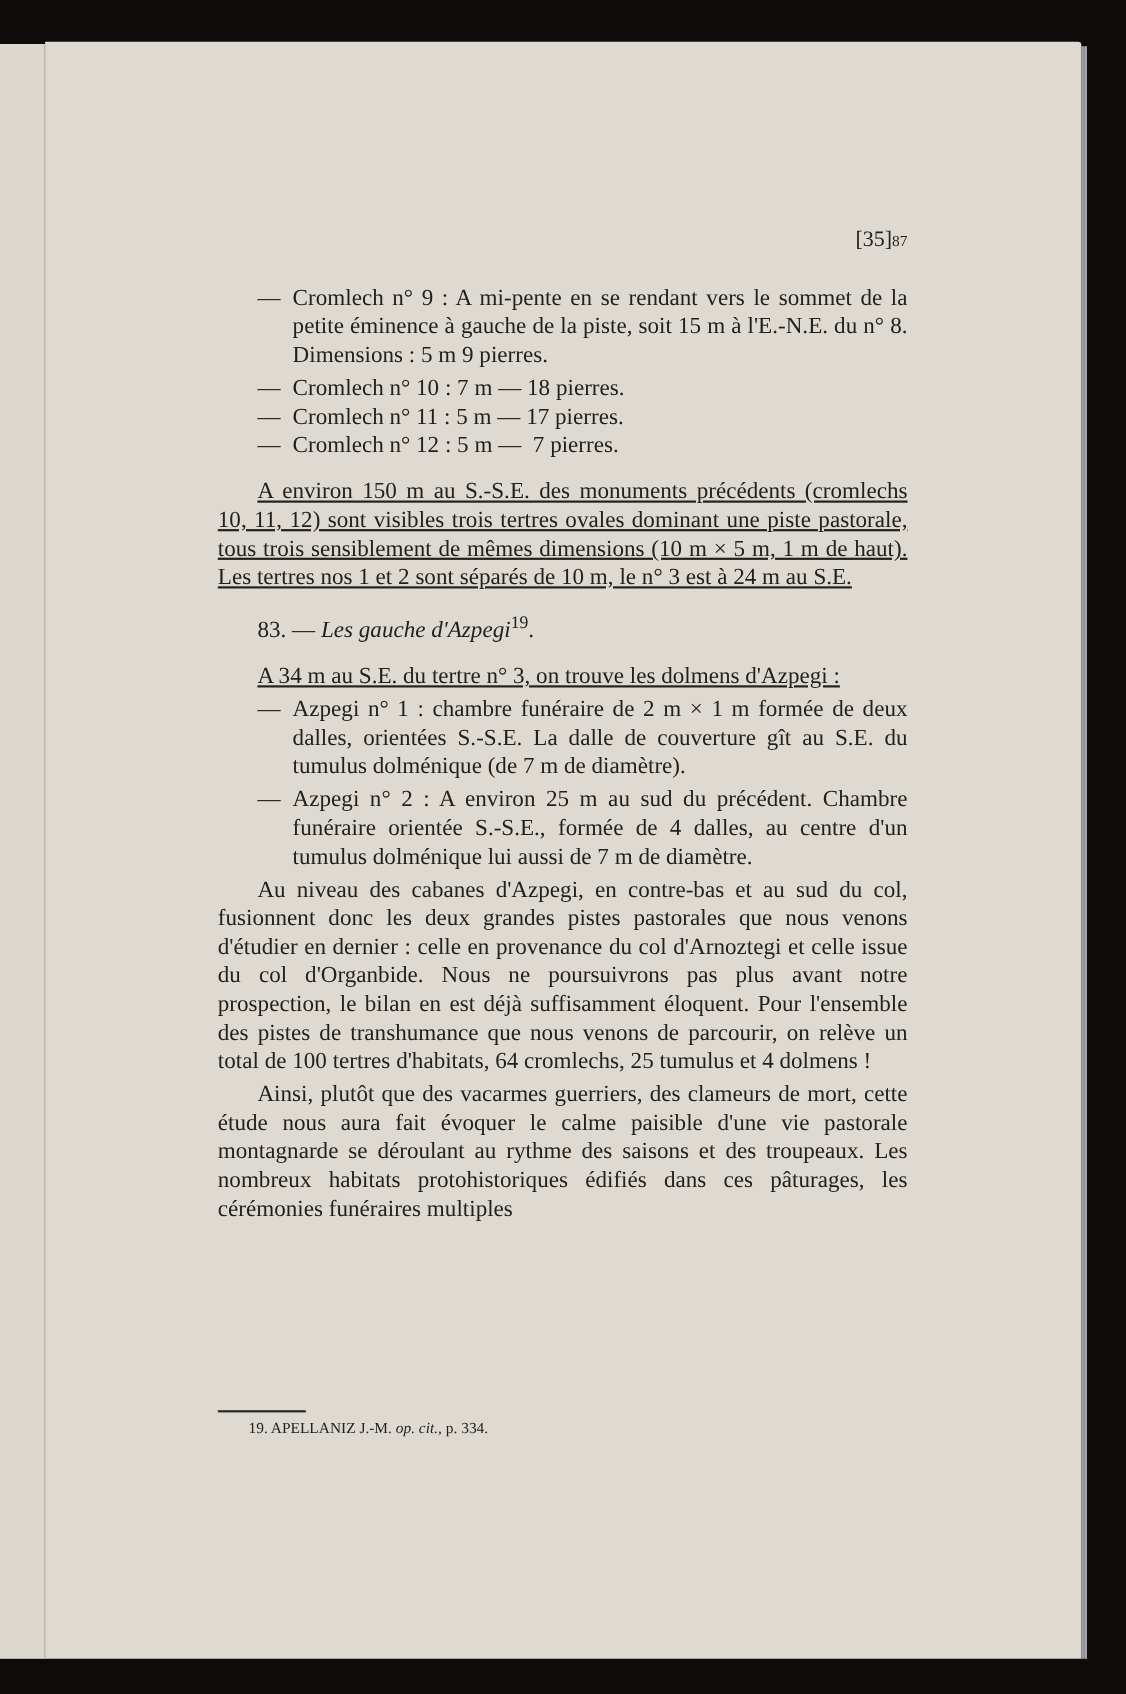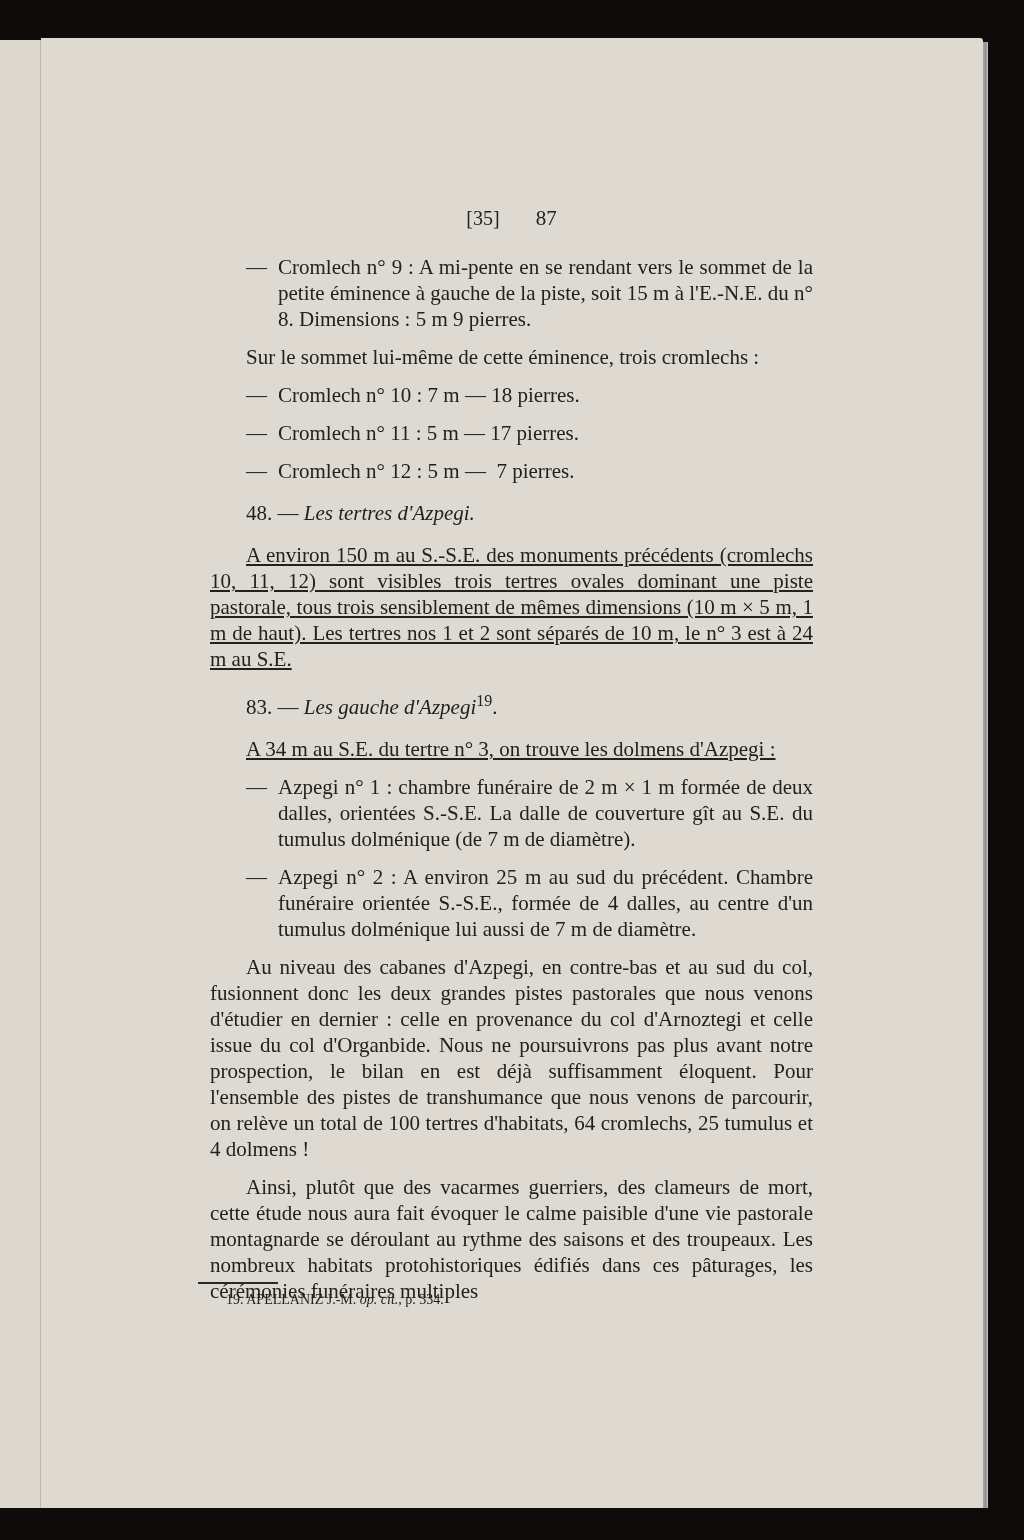--- a/index.html
+++ b/index.html
@@ -22,26 +22,26 @@
   }
   .page-edge {
     position: absolute; left: 983px; top: 42px; width: 5px; height: 1466px;
     background: linear-gradient(to right, #a9a7a6, #8d8c91 60%, #c9cbe0);
   }
   .content {
     position: absolute; left: 198px; top: 205px; width: 627px;
     font-size: 21px; line-height: 26px;
   }
   .header {
-    display: flex; justify-content: center; align-items: baseline;
+    display: flex; justify-content: flex-end; align-items: baseline;
     font-size: 20px; margin-bottom: 23px;
   }
   .header .title { font-size: 17.5px; letter-spacing: 0.1px; }
-  .header .page-num { font-size: 21px; margin-left: 36px; }
-  p { margin: 12px; text-align: justify; }
+  .header .page-num { font-size: 14px; }
+  p { margin: 0; text-align: justify; }
   .indent { text-indent: 36px; }
   .item {
     padding-left: 68px; text-indent: -32px; text-align: justify;
   }
   .item .dash { display: inline-block; width: 32px; text-indent: 0; }
   .gap-s { margin-top: 4px; }
   .gap-m { margin-top: 16px; text-decoration: underline; }
   .section-title { padding-left: 36px; margin-top: 16px; }
   .section-title .it { font-style: italic; }
   sup { font-size: 16px; line-height: 0; vertical-align: 8px; }
@@ -62,27 +62,25 @@
 <div class="page-edge"></div>
 
 <div class="content">
   <div class="header">
     <span>[35]</span>
     <span class="page-num">87</span>
   </div>
 
   <p class="item"><span class="dash">—</span><span>Cromlech n° 9 : A mi-pente en se rendant vers le sommet de la petite éminence à gauche de la piste, soit 15 m à l'E.-N.E. du n° 8. Dimensions : 5 m 9 pierres.</span></p>
 
-  <p class="indent gap-s">Sur le sommet lui-même de cette éminence, trois cromlechs :</p>
 
   <p class="item gap-s"><span class="dash">—</span><span>Cromlech n° 10 : 7 m — 18 pierres.</span></p>
   <p class="item"><span class="dash">—</span><span>Cromlech n° 11 : 5 m — 17 pierres.</span></p>
   <p class="item"><span class="dash">—</span><span style="white-space:pre-wrap">Cromlech n° 12 : 5 m —  7 pierres.</span></p>
 
-  <p class="section-title"><span>48. — </span><span class="it">Les tertres d'Azpegi.</span></p>
 
   <p class="indent gap-m">A environ 150 m au S.-S.E. des monuments précédents (cromlechs 10, 11, 12) sont visibles trois tertres ovales dominant une piste pastorale, tous trois sensiblement de mêmes dimensions (10 m × 5 m, 1 m de haut). Les tertres nos 1 et 2 sont séparés de 10 m, le n° 3 est à 24 m au S.E.</p>
 
   <p class="section-title" style="margin-top:22px"><span>83. — </span><span class="it">Les gauche d'Azpegi</span><sup>19</sup><span>.</span></p>
 
   <p class="indent gap-m">A 34 m au S.E. du tertre n° 3, on trouve les dolmens d'Azpegi :</p>
 
   <p class="item gap-s"><span class="dash">—</span><span>Azpegi n° 1 : chambre funéraire de 2 m × 1 m formée de deux dalles, orientées S.-S.E. La dalle de couverture gît au S.E. du tumulus dolménique (de 7 m de diamètre).</span></p>
   <p class="item gap-s"><span class="dash">—</span><span>Azpegi n° 2 : A environ 25 m au sud du précédent. Chambre funéraire orientée S.-S.E., formée de 4 dalles, au centre d'un tumulus dolménique lui aussi de 7 m de diamètre.</span></p>
 

